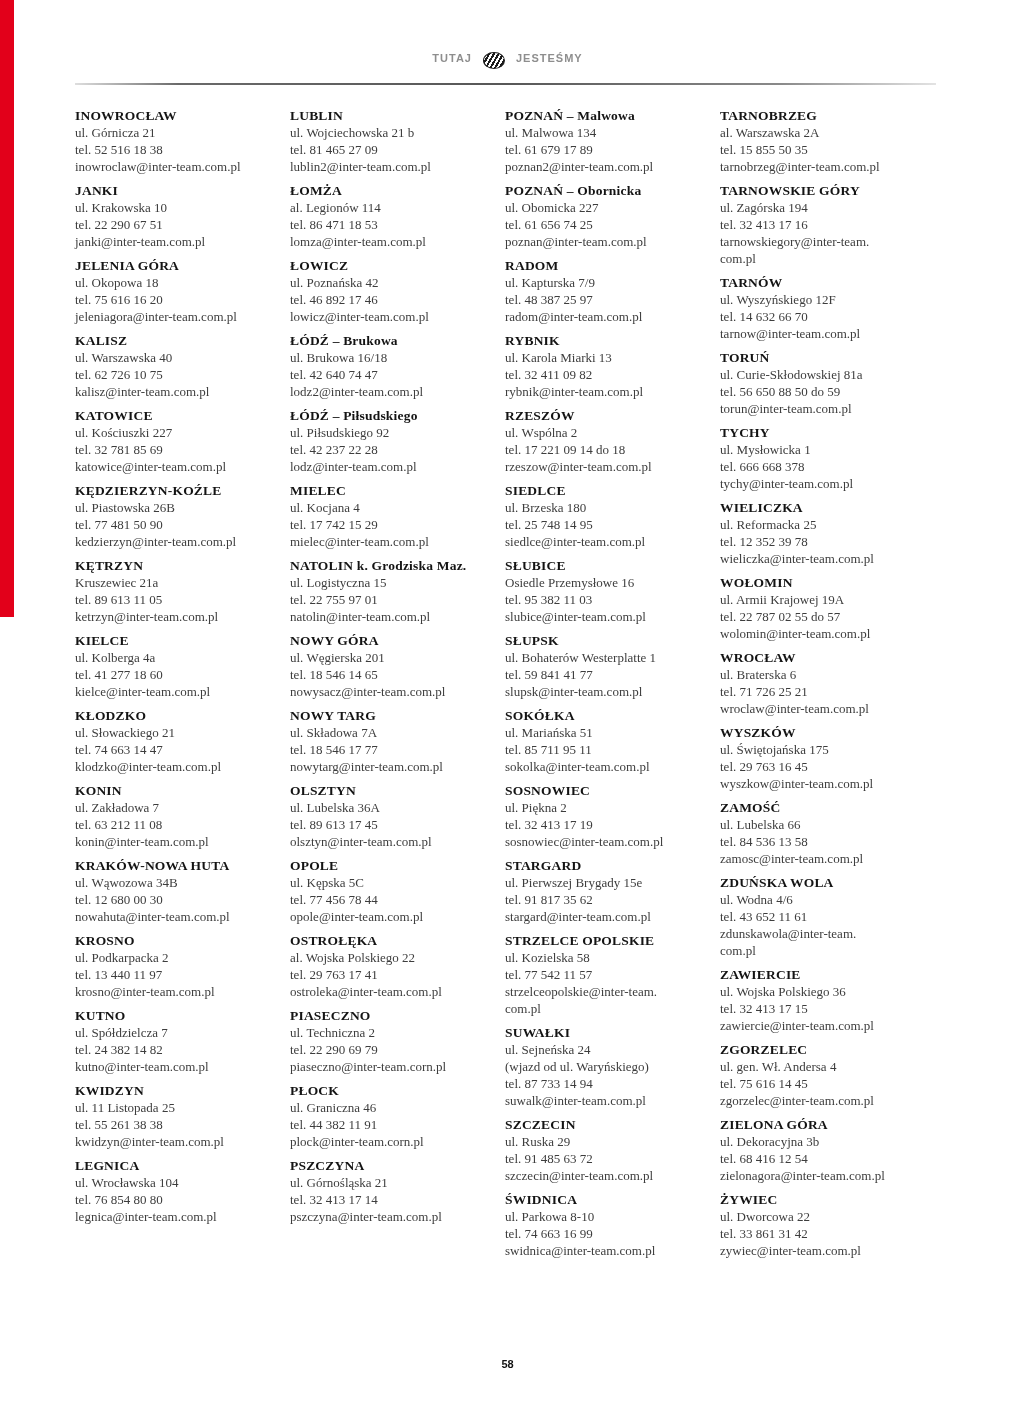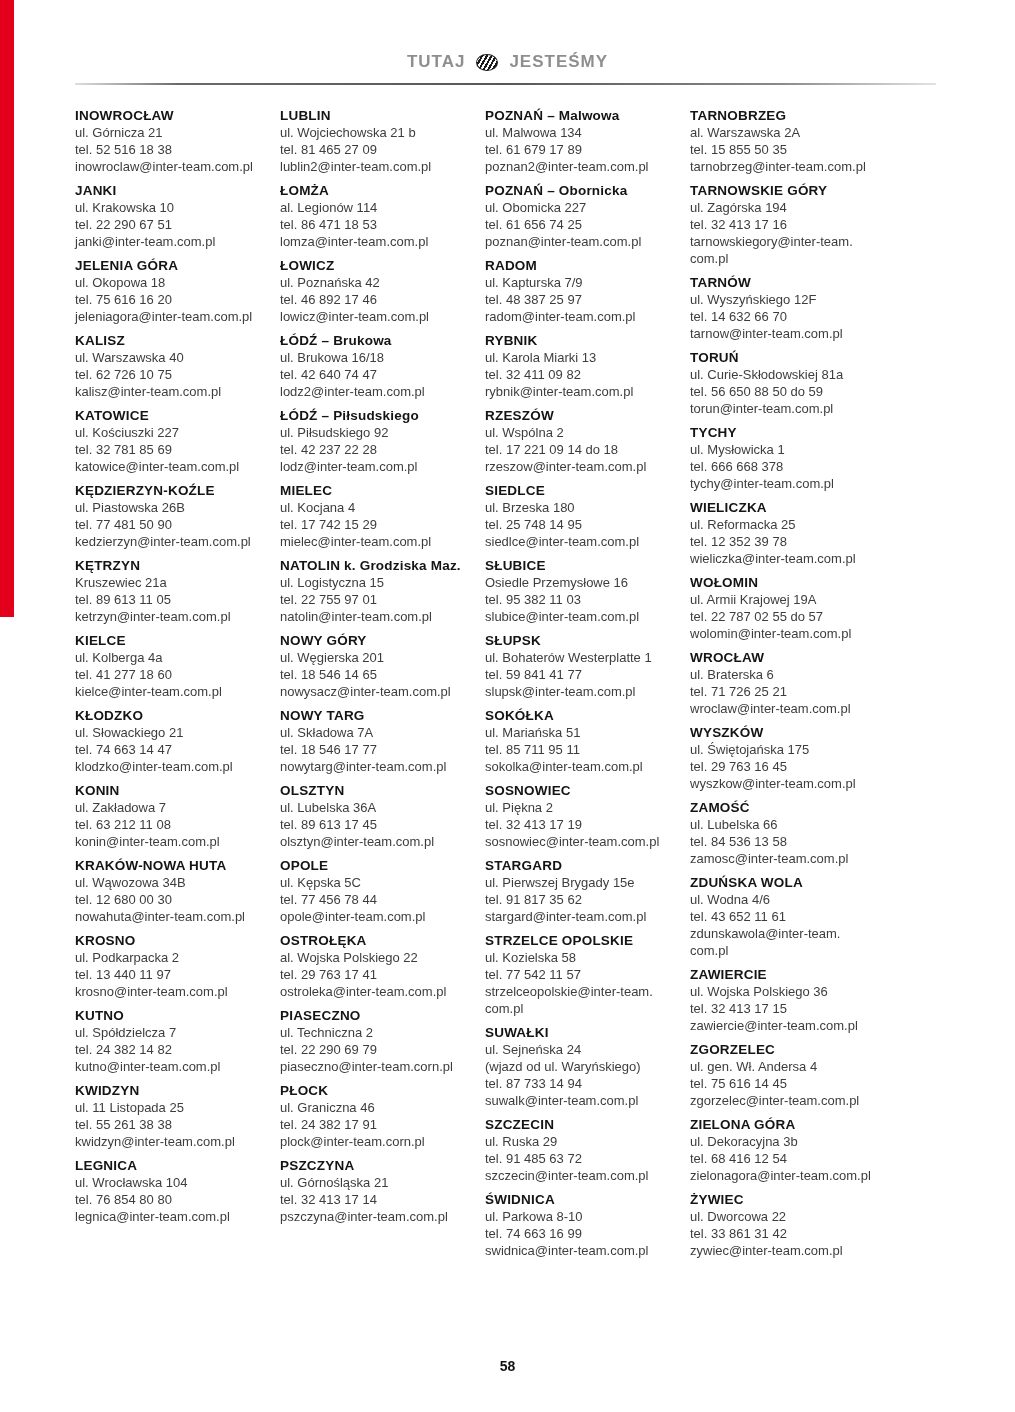--- a/index.html
+++ b/index.html
@@ -3,46 +3,46 @@
 <meta charset="utf-8">
 <style>
   html,body { margin:0; padding:0; background:#ffffff; }
   .page {
     position:relative; width:1015px; height:1412px; background:#ffffff;
     font-family:"Liberation Sans", sans-serif; overflow:hidden;
   }
   .red-bar { position:absolute; left:0; top:0; width:14px; height:617px; }
   .header {
     position:absolute; top:52px; left:0; width:100%;
-    display:flex; justify-content:center; align-items:center; gap:11px;
-    font-weight:bold; font-size:17px; letter-spacing:1px;
+    display:flex; justify-content:center; align-items:flex-start; gap:11px;
+    font-weight:bold; font-size:11px; letter-spacing:1px;
   }
   .logo {
     width:22px; height:17px; border-radius:50%;
     background:repeating-linear-gradient(120deg,#1a1a1a 0 2px,#ffffff 2px 4px);
     border:1px solid #1a1a1a; box-sizing:border-box;
   }
   .rule {
     position:absolute; top:83px; left:75px; width:861px; height:2px;
     background:linear-gradient(90deg,#dedede 0%,#6a6a6a 12%,#575757 50%,#8a8a8a 82%,#e3e3e3 100%);
   }
   .content {
     position:absolute; left:75px; top:107px; width:862px;
-    display:flex; gap:8px;
+    display:flex; gap:18px;font-family:Liberation Serif, serif;
   }
   .col { flex:0 0 197px; width:197px; }
   .entry { margin-bottom:7px; }
   .city {
     font-weight:bold; font-size:13.5px; line-height:17px;
     color:#141414; letter-spacing:0.2px;
   }
   .line { font-size:13px; line-height:17px; color:#3d3d3d; }
   .footer {
     position:absolute; top:1358px; left:0; width:100%;
-    text-align:center; font-weight:bold; font-size:14px; color:#111111;
+    text-align:center; font-weight:bold; font-size:11px; color:#111111;
   }
 </style>
 </head>
 <body>
 
 <div class="page">
   <div class="red-bar" style="background: rgb(226, 0, 26);"></div>
 
   <div class="header" style="color: rgb(142, 142, 142);">
     <span>TUTAJ</span>
@@ -181,21 +181,21 @@
           <div class="line">tel. 17 742 15 29</div>
           <div class="line">mielec@inter-team.com.pl</div>
         </div>
         <div class="entry">
           <div class="city">NATOLIN k. Grodziska Maz.</div>
           <div class="line">ul. Logistyczna 15</div>
           <div class="line">tel. 22 755 97 01</div>
           <div class="line">natolin@inter-team.com.pl</div>
         </div>
         <div class="entry">
-          <div class="city">NOWY GÓRY</div>
+          <div class="city">NOWY GÓRA</div>
           <div class="line">ul. Węgierska 201</div>
           <div class="line">tel. 18 546 14 65</div>
           <div class="line">nowysacz@inter-team.com.pl</div>
         </div>
         <div class="entry">
           <div class="city">NOWY TARG</div>
           <div class="line">ul. Składowa 7A</div>
           <div class="line">tel. 18 546 17 77</div>
           <div class="line">nowytarg@inter-team.com.pl</div>
         </div>
@@ -219,21 +219,21 @@
         </div>
         <div class="entry">
           <div class="city">PIASECZNO</div>
           <div class="line">ul. Techniczna 2</div>
           <div class="line">tel. 22 290 69 79</div>
           <div class="line">piaseczno@inter-team.corn.pl</div>
         </div>
         <div class="entry">
           <div class="city">PŁOCK</div>
           <div class="line">ul. Graniczna 46</div>
-          <div class="line">tel. 24 382 17 91</div>
+          <div class="line">tel. 44 382 11 91</div>
           <div class="line">plock@inter-team.corn.pl</div>
         </div>
         <div class="entry">
           <div class="city">PSZCZYNA</div>
           <div class="line">ul. Górnośląska 21</div>
           <div class="line">tel. 32 413 17 14</div>
           <div class="line">pszczyna@inter-team.com.pl</div>
         </div>
       </div>
       <div class="col">

